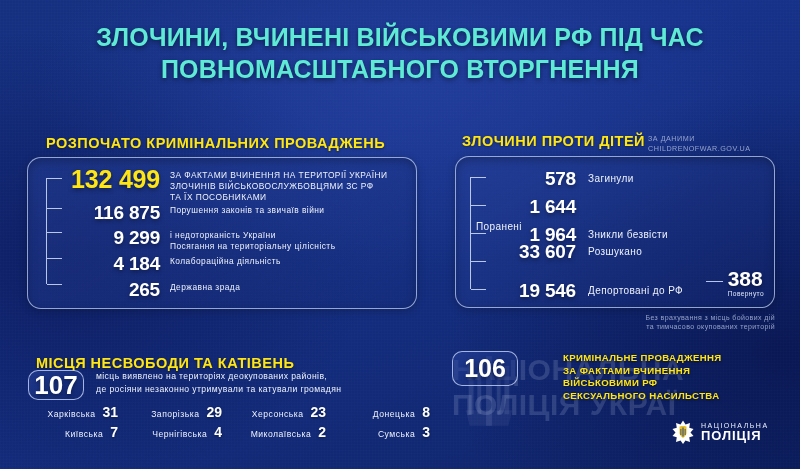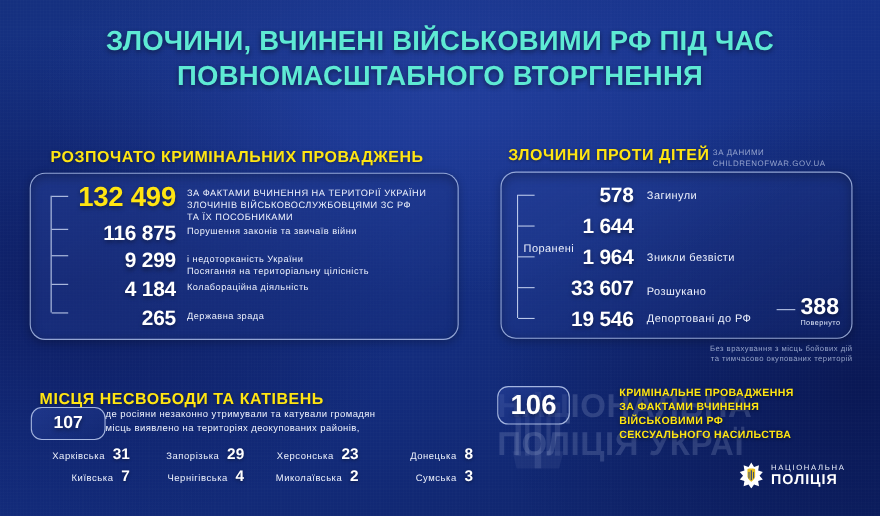--- a/index.html
+++ b/index.html
@@ -164,21 +164,21 @@
   .badge {
     position:absolute;
     border:1.6px solid rgba(200,215,248,.8);
     border-radius:10px;
     background:linear-gradient(150deg, rgba(40,66,155,.6), rgba(20,42,118,.4));
     display:flex; align-items:center; justify-content:center;
     font-weight:700;
     color:#fff;
     text-shadow:0 2px 4px rgba(0,0,0,.4);
   }
-  #badge-107 { left:28px; top:370px; width:68px; height:30px; font-size:16px; }
+  #badge-107 { left:28px; top:370px; width:56px; height:30px; font-size:26px; }
   #badge-106 { left:452px; top:351px; width:66px; height:35px; font-size:25px; }
 
   .places-text {
     position:absolute; left:96px; top:370px;
     font-size:8.6px; line-height:1.5;
     letter-spacing:.4px;
     color:#eef2fd;
   }
   .places-text span{display:block;}
 
@@ -308,21 +308,21 @@
         <div class="lbl">Загинули</div>
       </div>
       <div class="row" style="left:0; top:40px;flex-direction:column;">
         <div class="num">1 644</div>
         <div class="lbl">Поранені</div>
       </div>
       <div class="row" style="left:0; top:68px;">
         <div class="num">1 964</div>
         <div class="lbl">Зникли безвісти</div>
       </div>
-      <div class="row" style="left:0; top:96px;align-items:flex-end;">
+      <div class="row" style="left:0; top:85px;">
         <div class="num">33 607</div>
         <div class="lbl">Розшукано</div>
       </div>
       <div class="row" style="left:0; top:124px;">
         <div class="num">19 546</div>
         <div class="lbl">Депортовані до РФ</div>
       </div>
     </div>
 
     <div class="dep-extra">
@@ -337,22 +337,22 @@
   <div class="footnote">
     <span>Без врахування з місць бойових дій</span>
     <span>та тимчасово окупованих територій</span>
   </div>
 
   <div class="sec-head" id="head-places">МІСЦЯ НЕСВОБОДИ ТА КАТІВЕНЬ</div>
 
   <div class="badge" id="badge-107">107</div>
 
   <div class="places-text">
+    <span>місць виявлено на територіях деокупованих районів,</span>
     <span>де росіяни незаконно утримували та катували громадян</span>
-    <span>місць виявлено на територіях деокупованих районів,</span>
   </div>
 
   <div class="regions">
     <div class="reg">
       <span class="reg-name">Харківська</span>
       <span class="reg-val">31</span>
     </div>
     <div class="reg">
       <span class="reg-name">Запорізька</span>
       <span class="reg-val">29</span>

